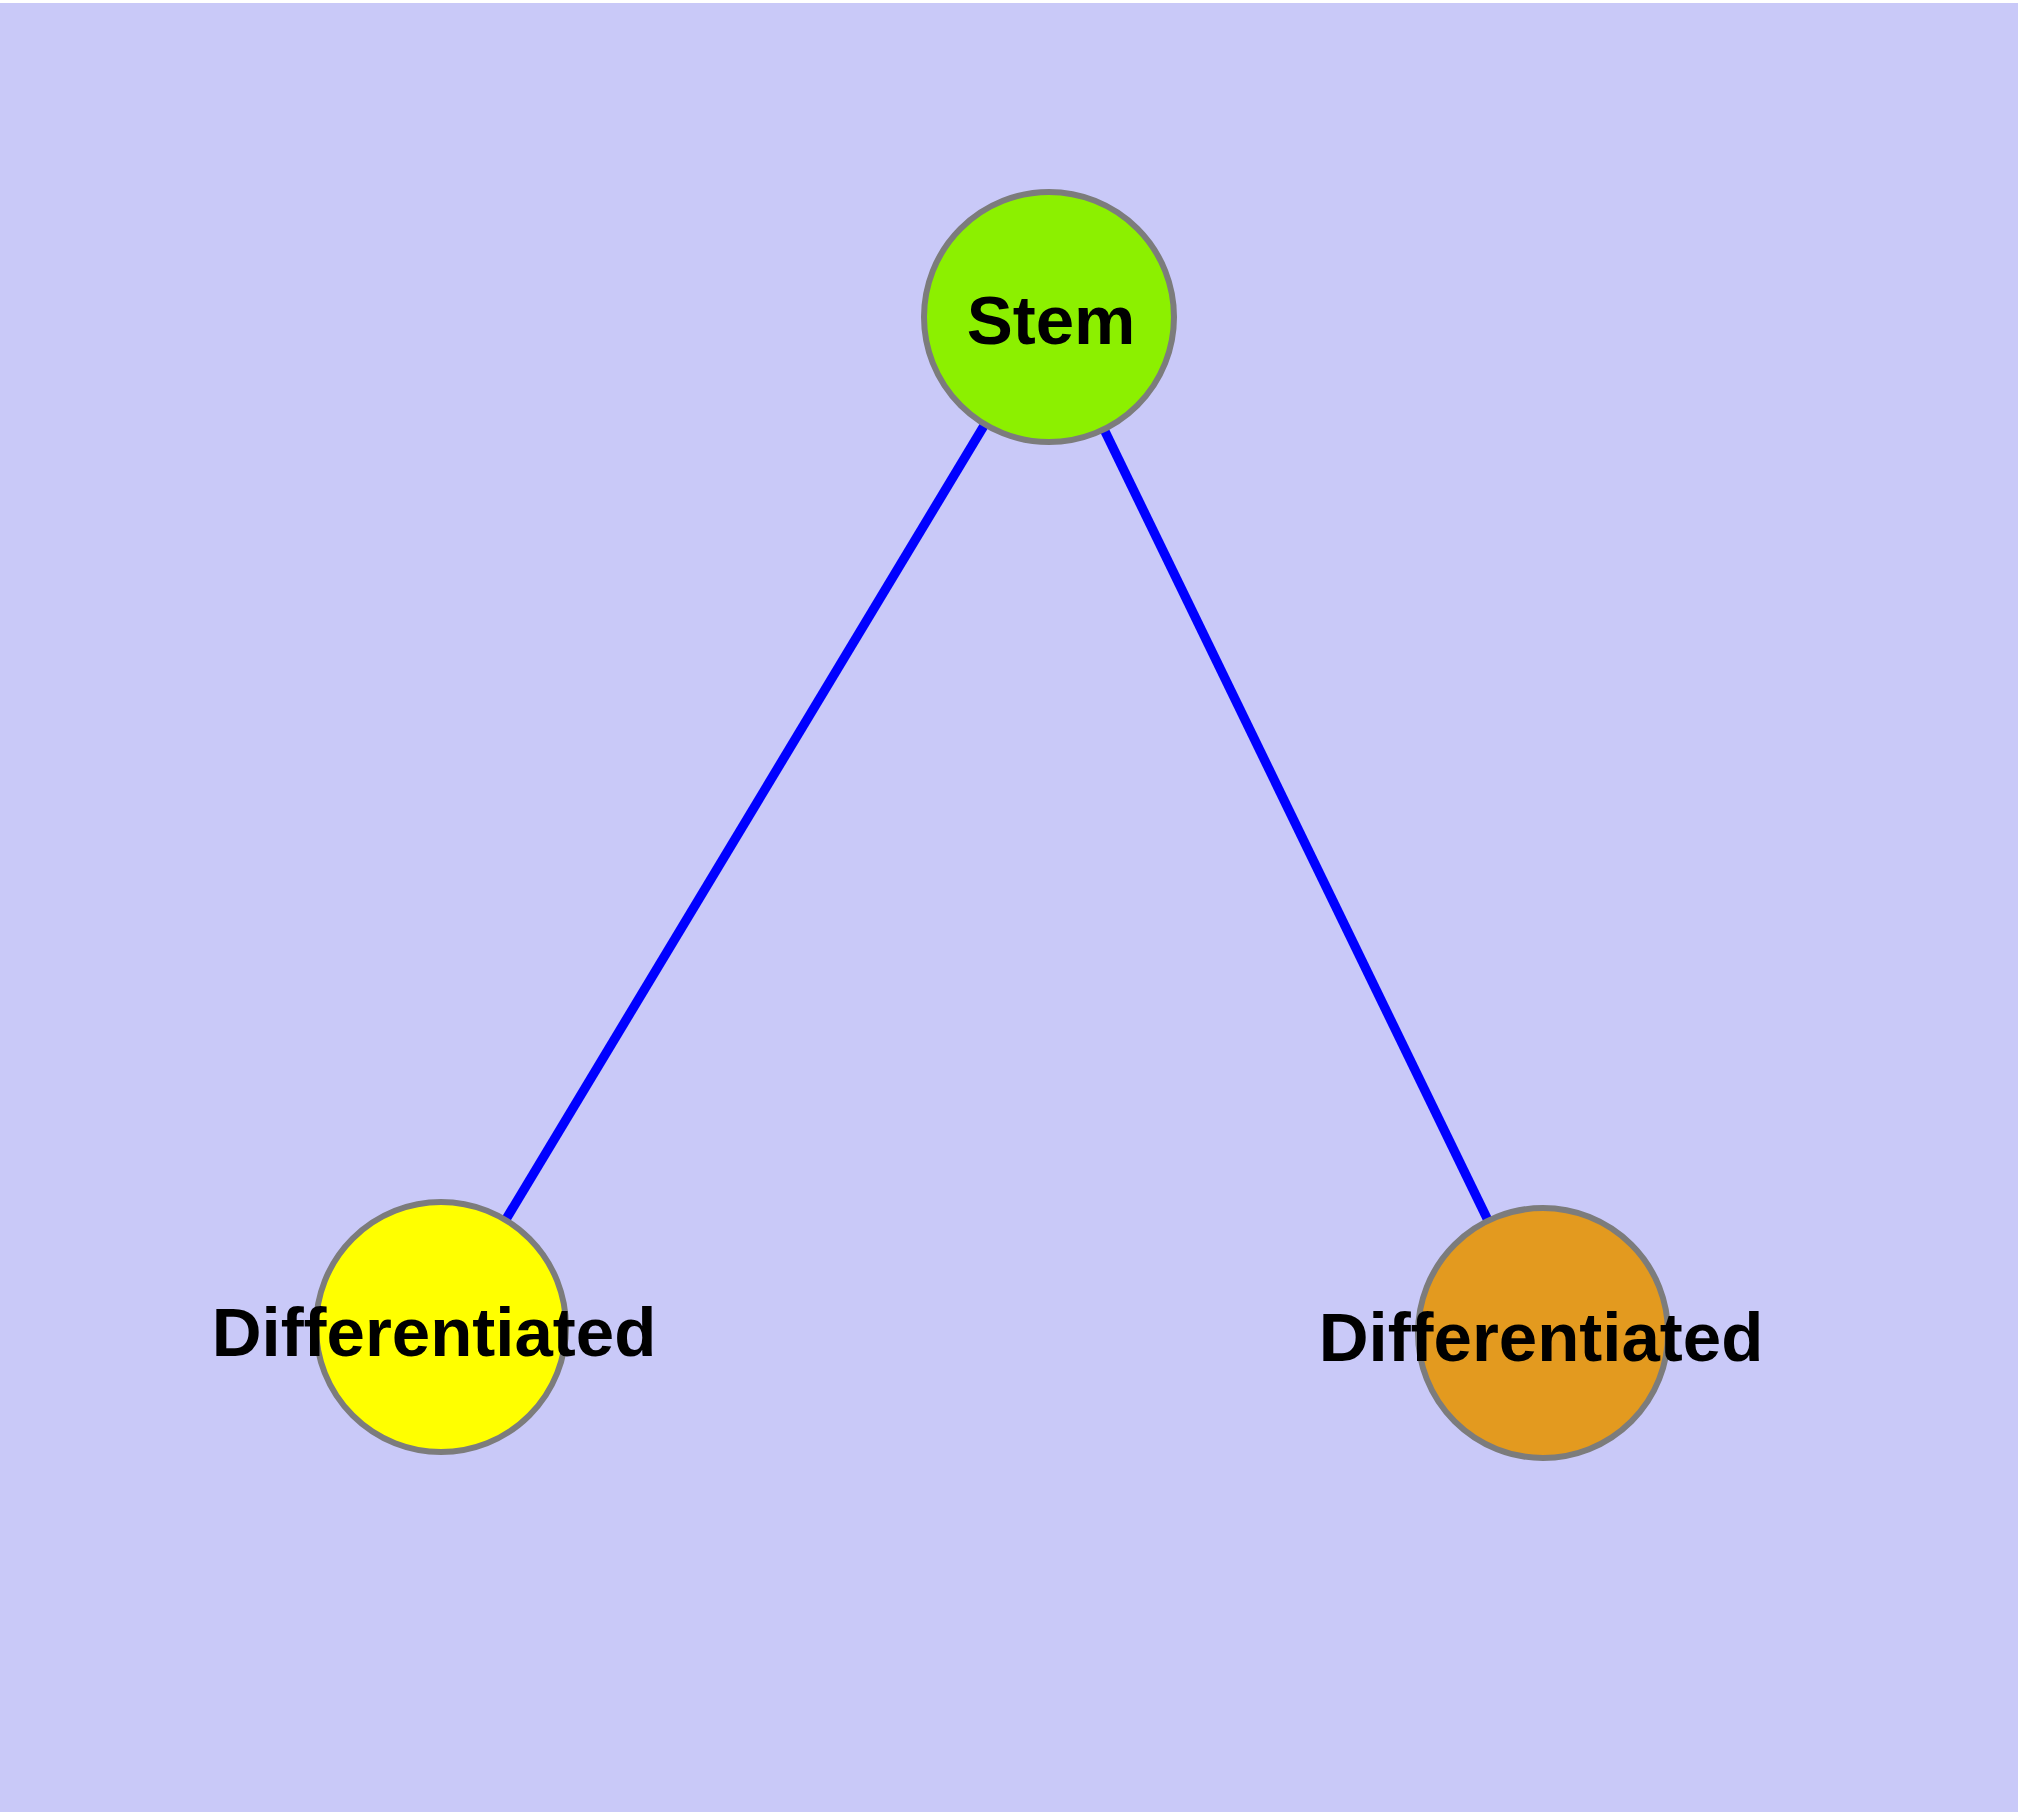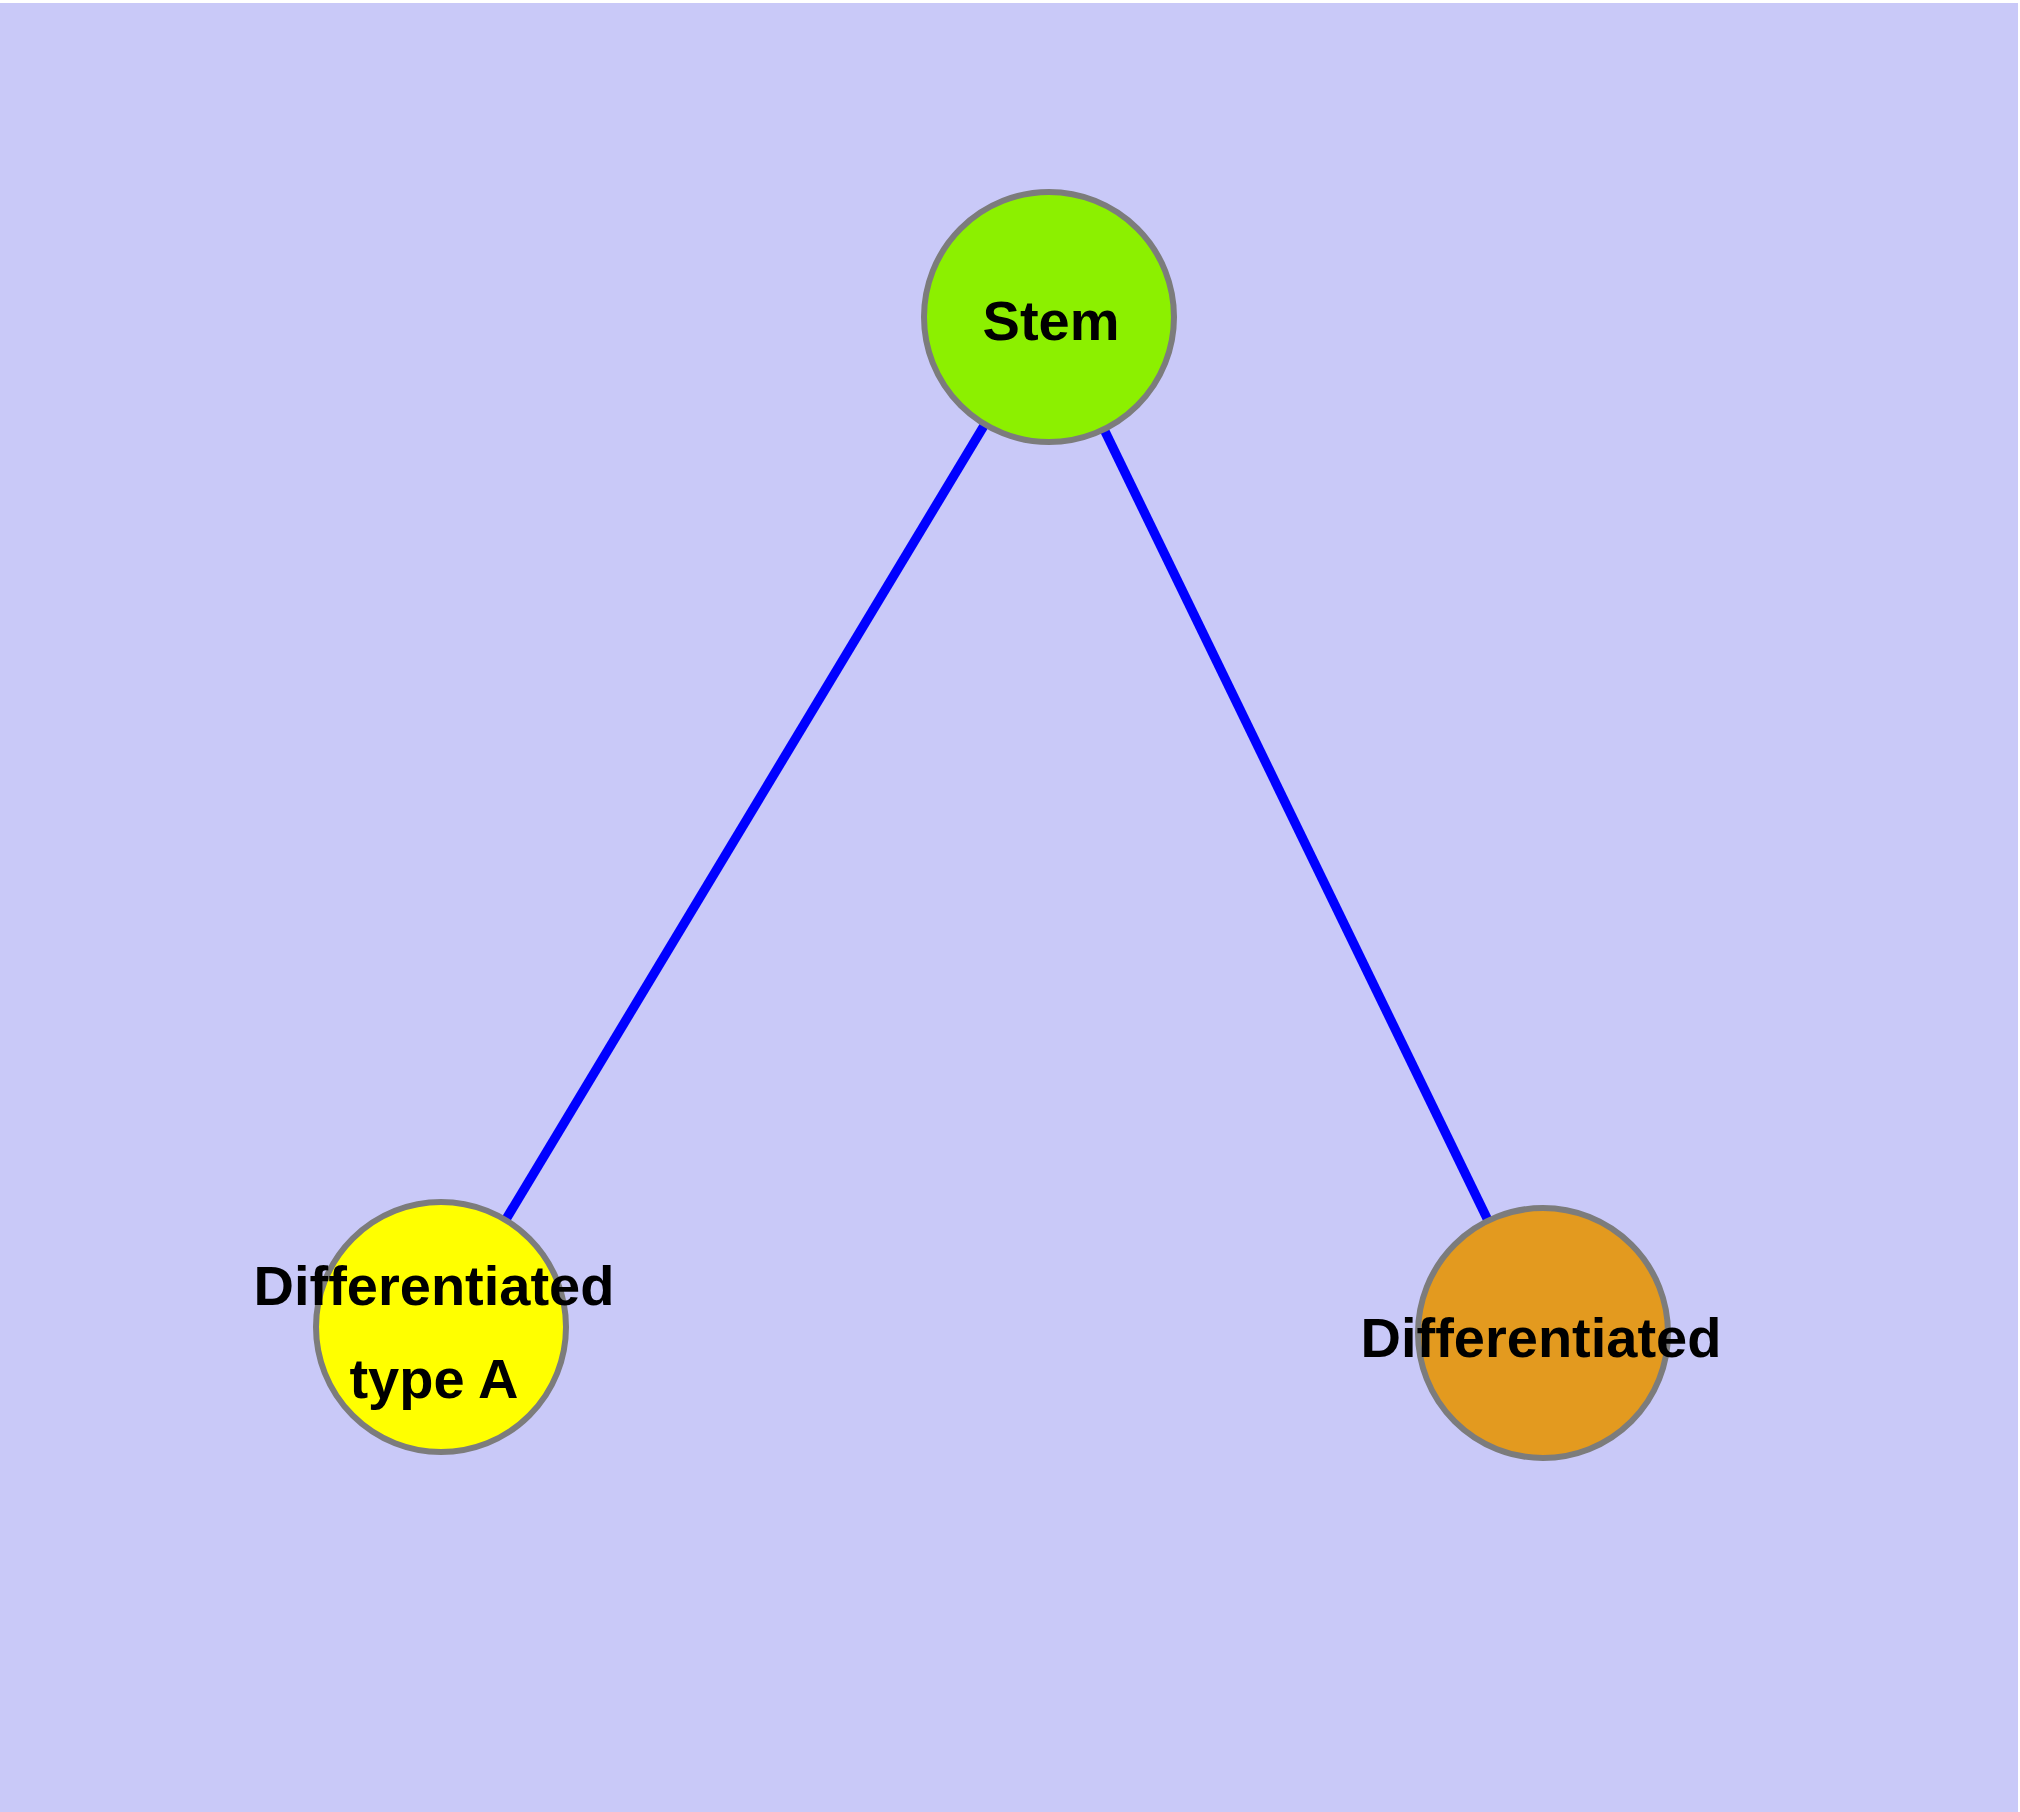--- a/index.html
+++ b/index.html
@@ -44,21 +44,21 @@
   }
   .node-circle.stem   { left: 921px; top: 189px;  }
   .node-circle.type-a { left: 313px;  top: 1199px; }
   .node-circle.type-b { left: 1415px; top: 1205px; }
   .node-label {
     position: absolute;
     transform: translate(-50%, -50%);
     z-index: 3;
     color: #000000;
     font-weight: bold;
-    font-size: 56px;
+    font-size: 69px;
     line-height: 93px;
     text-align: center;
     white-space: nowrap;
   }
   .node-label.stem   { left: 1051px; top: 320px;  }
   .node-label.type-a { left: 434px;  top: 1332px; }
   .node-label.type-b { left: 1541px; top: 1337px; }
 </style>
 </head>
 <body>
@@ -75,21 +75,20 @@
   <div class="node-circle stem" style="background: rgb(140, 240, 0); border-color: rgb(124, 124, 124);"></div>
   <div class="node-circle type-a" style="background: rgb(255, 255, 0); border-color: rgb(124, 124, 124);"></div>
   <div class="node-circle type-b" style="background: rgb(227, 154, 31); border-color: rgb(124, 124, 124);"></div>
 
   <div class="node-label stem">
     <span>Stem</span>
   </div>
 
   <div class="node-label type-a">
     <div>Differentiated</div>
-    <div>type A</div>
   </div>
 
   <div class="node-label type-b">
     <div>Differentiated</div>
   </div>
 
 </div>
 
 
 </body></html>

